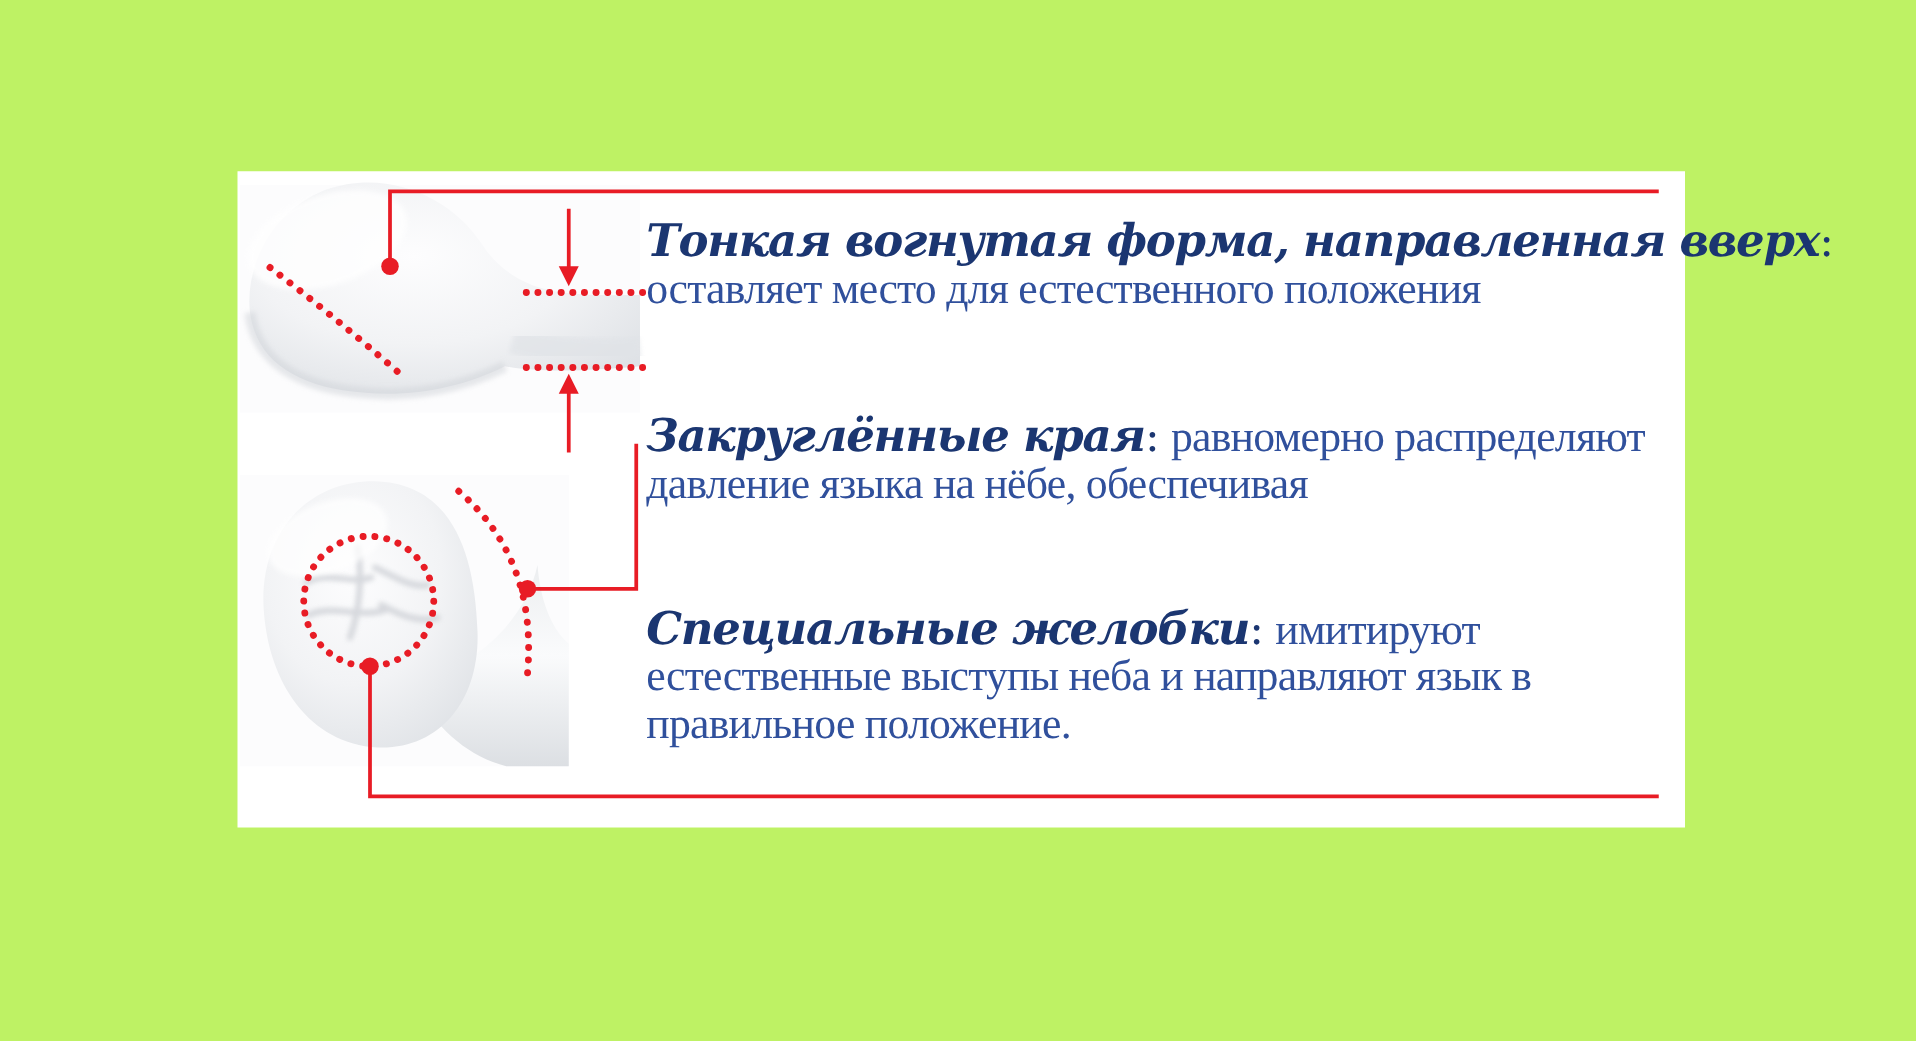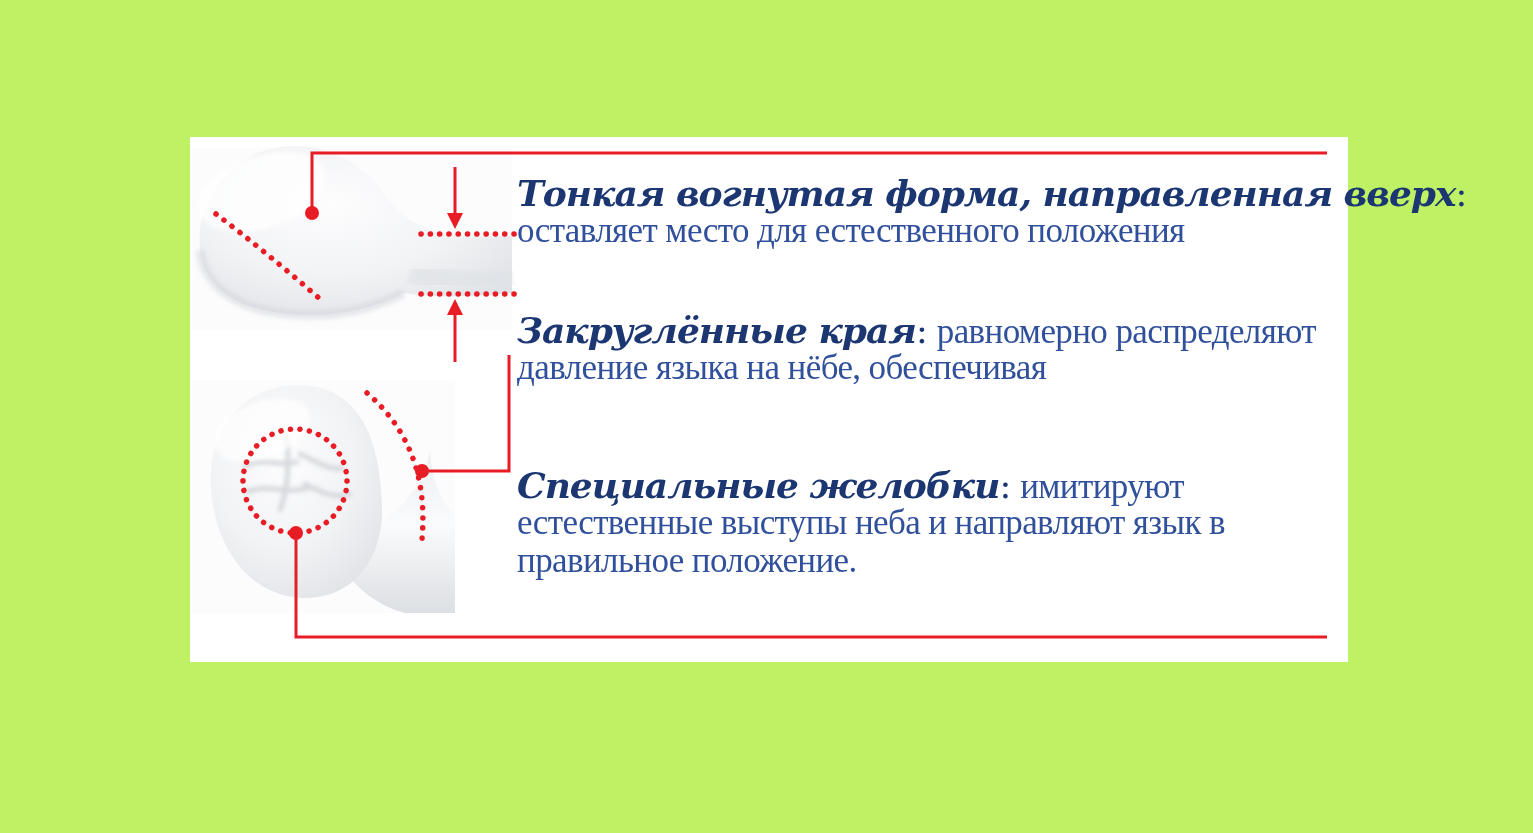--- a/index.html
+++ b/index.html
@@ -89,27 +89,27 @@
     </g>
   </svg>
 
   <div class="block" style="top:174px;">
     <div class="line">
       <span class="title">Тонкая вогнутая форма, направленная вверх</span><span class="colon">:</span><span class="body rest"></span>
     </div>
     <div class="line body">оставляет место для естественного положения</div>
   </div>
 
-  <div class="block" style="top:311px;">
+  <div class="block" style="top:330px;">
     <div class="line">
       <span class="title">Закруглённые края</span><span class="colon">:</span><span class="body rest">равномерно распределяют</span>
     </div>
     <div class="line body">давление языка на нёбе, обеспечивая</div>
   </div>
 
-  <div class="block" style="top:466px;">
+  <div class="block" style="top:484px;">
     <div class="line">
       <span class="title">Специальные желобки</span><span class="colon">:</span><span class="body rest">имитируют</span>
     </div>
     <div class="line body">естественные выступы неба и направляют язык в</div>
     <div class="line body">правильное положение.</div>
   </div>
 </div>
 
 </body></html>

